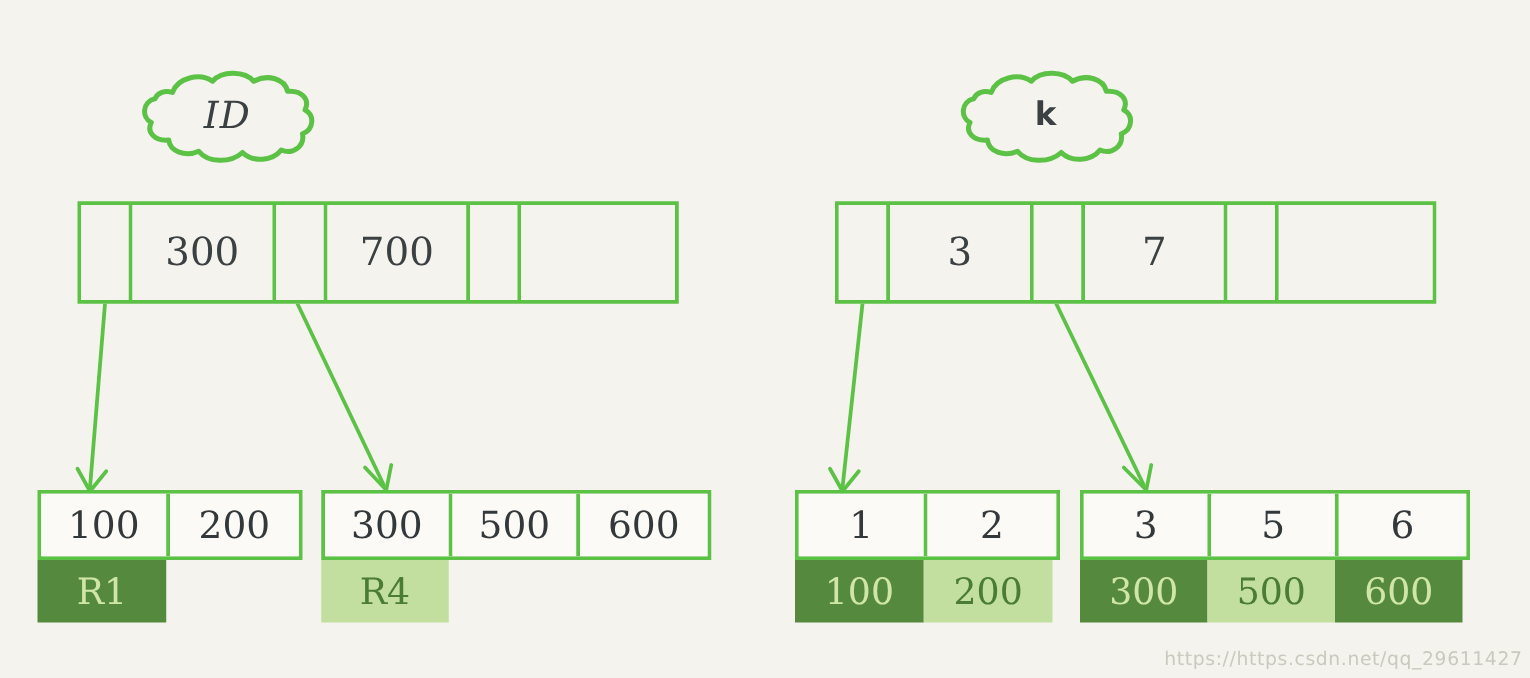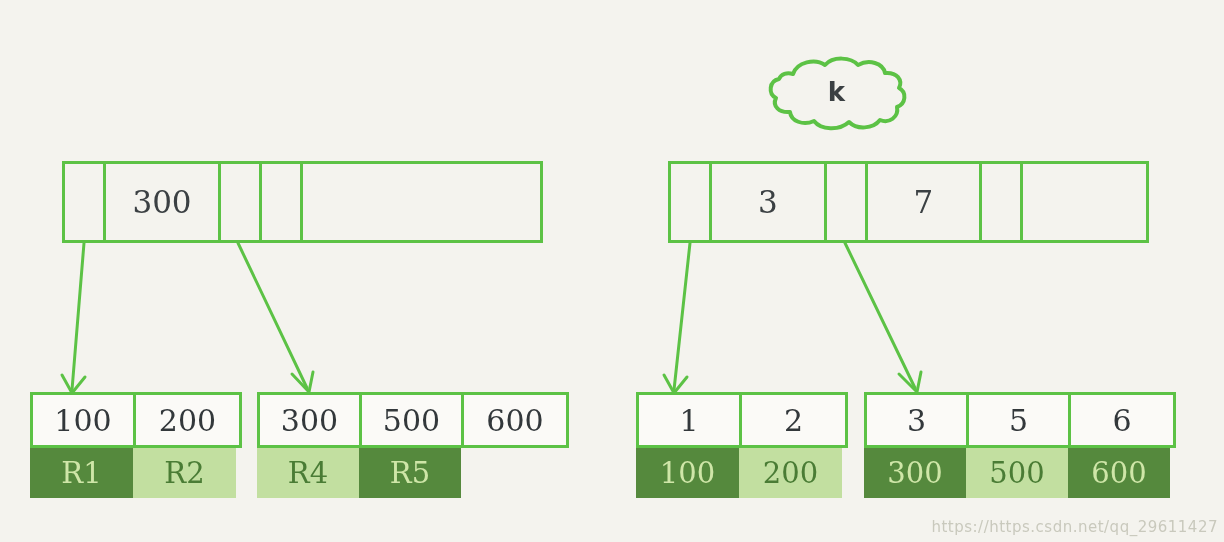--- a/index.html
+++ b/index.html
@@ -145,70 +145,80 @@
       <path d="M292,374 L309,392 L313,372"></path>
 
       <path d="M690,243 L674,390"></path>
       <path d="M664,375 L674,393 L687,377"></path>
 
       <path d="M845,243 L915,388"></path>
       <path d="M899,374 L917,392 L921,372"></path>
     </g>
   </svg>
 
+  <div class="cloud-wrap" style="left:108px; top:52px; width:148px; height:84px;">
+    <svg width="148" height="84" viewBox="0 0 148 84" xmlns="http://www.w3.org/2000/svg">
+      <path d="M30,22 C34,10 52,6 62,13 C70,4 88,5 95,13
+               C106,7 120,11 122,21 C134,20 140,28 136,36
+               C144,40 143,52 134,55 C136,65 126,72 117,68
+               C110,77 94,78 86,70 C76,79 58,78 51,69
+               C40,74 28,69 27,60 C16,61 9,54 13,46
+               C5,42 6,29 16,27 C18,22 24,20 30,22 Z" fill="none" stroke="#5cc245" stroke-width="4" stroke-linejoin="round" stroke-linecap="round"></path>
+    </svg>
+    <div class="cloud-text">ID</div>
+  </div>
 
   <div class="cloud-wrap" style="left:763px; top:52px; width:148px; height:84px;">
     <svg width="148" height="84" viewBox="0 0 148 84" xmlns="http://www.w3.org/2000/svg">
       <path d="M30,22 C34,10 52,6 62,13 C70,4 88,5 95,13
                C106,7 120,11 122,21 C134,20 140,28 136,36
                C144,40 143,52 134,55 C136,65 126,72 117,68
                C110,77 94,78 86,70 C76,79 58,78 51,69
                C40,74 28,69 27,60 C16,61 9,54 13,46
                C5,42 6,29 16,27 C18,22 24,20 30,22 Z" fill="none" stroke="#5cc245" stroke-width="4" stroke-linejoin="round" stroke-linecap="round"></path>
     </svg>
     <div class="cloud-text lower">k</div>
   </div>
 
   <div class="root-node" style="left:62px; top:161px; width:481px;">
     <div class="root-cell ptr"></div>
     <div class="root-cell key">300</div>
     <div class="root-cell ptr"></div>
+    <div class="root-cell key">700</div>
     <div class="root-cell ptr"></div>
     <div class="root-cell tail"></div>
   </div>
 
   <div class="root-node" style="left:668px; top:161px; width:481px;">
     <div class="root-cell ptr"></div>
     <div class="root-cell key">3</div>
     <div class="root-cell ptr"></div>
     <div class="root-cell key">7</div>
     <div class="root-cell ptr"></div>
     <div class="root-cell tail"></div>
   </div>
 
   <div class="leaf-group" style="left:30px; top:392px;">
     <div class="leaf-keys">
       <div class="leaf-key" style="width:103px;">100</div>
       <div class="leaf-key" style="width:103px;">200</div>
     </div>
     <div class="leaf-vals">
       <div class="leaf-val dark" style="width:103px;">R1</div>
-      <div class="leaf-val light" style="width:103px;">R2</div>
     </div>
   </div>
 
   <div class="leaf-group" style="left:257px; top:392px;">
     <div class="leaf-keys">
       <div class="leaf-key" style="width:102px;">300</div>
       <div class="leaf-key" style="width:102px;">500</div>
       <div class="leaf-key" style="width:102px;">600</div>
     </div>
     <div class="leaf-vals">
       <div class="leaf-val light" style="width:102px;">R4</div>
-      <div class="leaf-val dark" style="width:102px;">R5</div>
     </div>
   </div>
 
   <div class="leaf-group" style="left:636px; top:392px;">
     <div class="leaf-keys">
       <div class="leaf-key" style="width:103px;">1</div>
       <div class="leaf-key" style="width:103px;">2</div>
     </div>
     <div class="leaf-vals">
       <div class="leaf-val dark" style="width:103px;">100</div>

